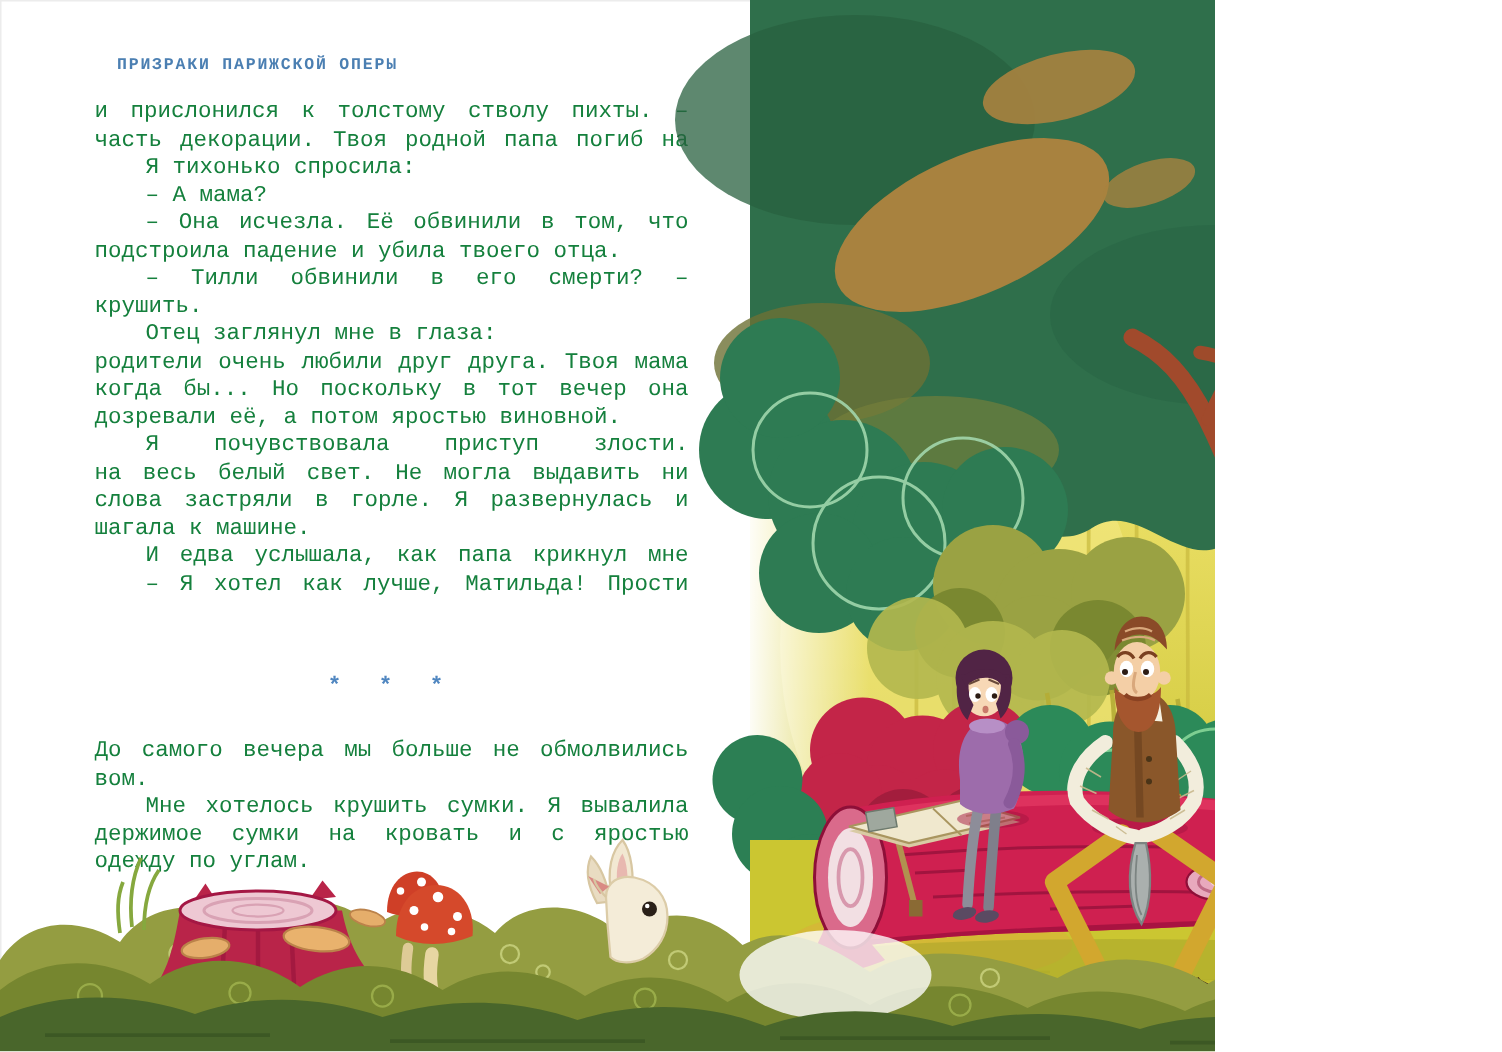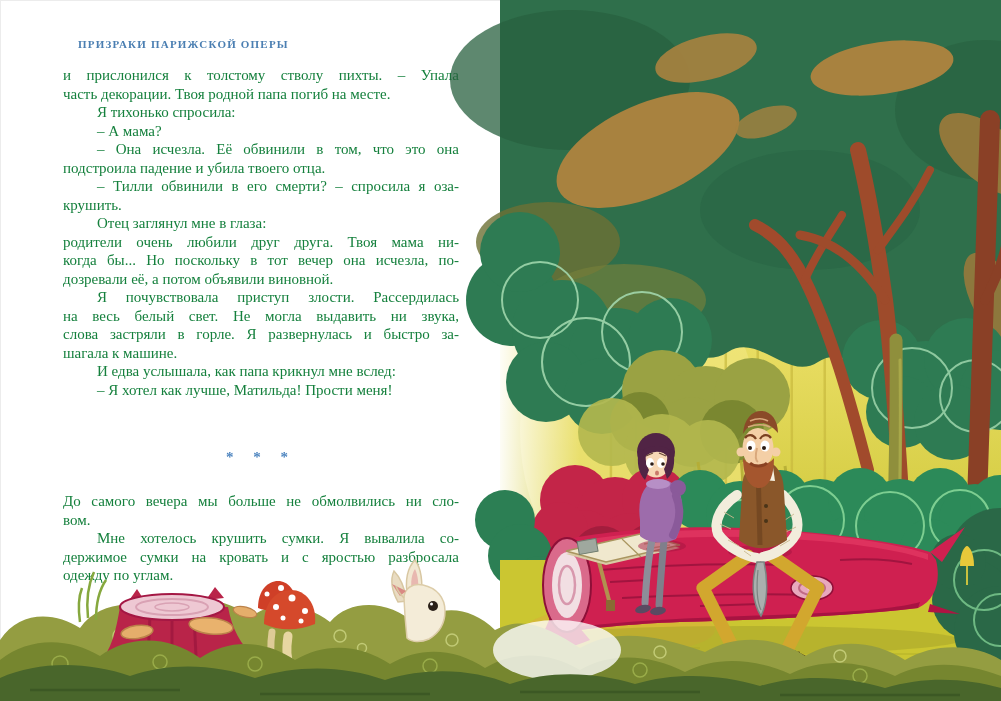--- a/index.html
+++ b/index.html
@@ -1,17 +1,17 @@
 <!DOCTYPE html>
 <html><head>
 <meta charset="utf-8">
 <style>
   html,body{margin:0;padding:0;background:#fff}
-  #canvas{position:relative;width:1001px;height:701px;background:#ffffff;overflow:hidden;
-          font-family:Liberation Serif, serif;box-shadow:inset 0 0 0 1px #ececec}
+  #canvas{position:relative;width:810px;height:701px;background:#ffffff;overflow:hidden;
+          font-family:Liberation Mono, monospace;box-shadow:inset 0 0 0 1px #ececec}
   .running-head{position:absolute;left:78px;top:38px;font-size:11px;font-weight:bold;
                 letter-spacing:1.2px;color:#4b7fb2}
   .tb{position:absolute;left:63px;width:396px;color:#15803d;font-size:15px;line-height:18.5px}
   #tb1{top:66px}
   #tb2{top:492px}
   .line{height:18.5px;text-align:justify;text-align-last:justify;overflow:hidden}
   .line.end{text-align-last:left}
   .line.ind{text-indent:34px}
   .separator{position:absolute;left:63px;top:449px;width:396px;text-align:center;
              color:#4f86c0;font-size:15px;font-weight:bold;letter-spacing:8px}
@@ -29,21 +29,21 @@
       <div class="line end">часть декорации. Твоя родной папа погиб на месте.</div>
       <div class="line ind end">Я тихонько спросила:</div>
       <div class="line ind end">– А мама?</div>
       <div class="line ind">– Она исчезла. Её обвинили в том, что это она</div>
       <div class="line end">подстроила падение и убила твоего отца.</div>
       <div class="line ind">– Тилли обвинили в его смерти? – спросила я оза-</div>
       <div class="line end">крушить.</div>
       <div class="line ind end">Отец заглянул мне в глаза:</div>
       <div class="line">родители очень любили друг друга. Твоя мама ни-</div>
       <div class="line">когда бы... Но поскольку в тот вечер она исчезла, по-</div>
-      <div class="line end">дозревали её, а потом объявили виновной.</div>
+      <div class="line end">дозревали её, а потом яростью виновной.</div>
       <div class="line ind">Я почувствовала приступ злости. Рассердилась</div>
       <div class="line">на весь белый свет. Не могла выдавить ни звука,</div>
       <div class="line">слова застряли в горле. Я развернулась и быстро за-</div>
       <div class="line end">шагала к машине.</div>
       <div class="line ind end">И едва услышала, как папа крикнул мне вслед:</div>
       <div class="line ind end">– Я хотел как лучше, Матильда! Прости меня!</div>
     </div>
 
   <div class="separator">* * *</div>
 

